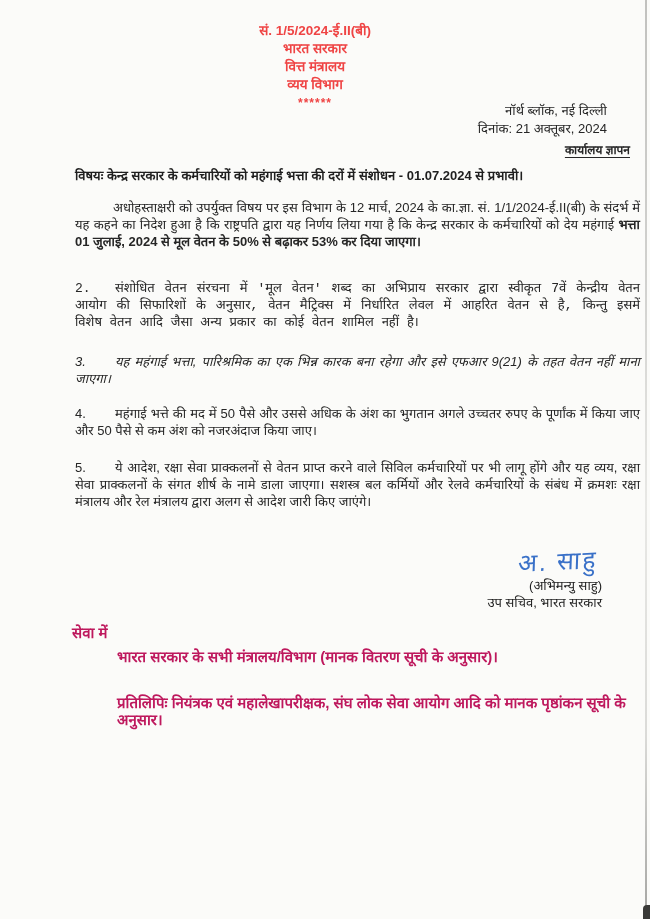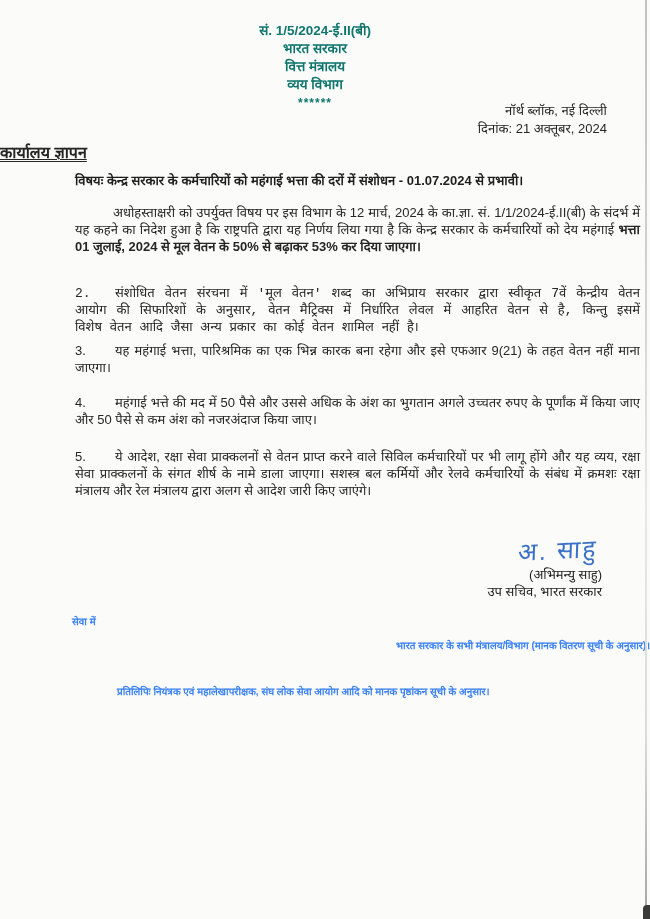--- a/index.html
+++ b/index.html
@@ -33,39 +33,38 @@
     border-top-left-radius: 4px;
   }
   .bold { font-weight: bold; }
 
   .letterhead {
     text-align: center;
     font-weight: bold;
     font-size: 13.5px;
     line-height: 18px;
     width: 630px;
-    color: #0f766e;
+    color: #ef4444;
   }
   .letterhead .stars { letter-spacing: 1px; font-size: 12px; }
 
   .date-block {
     margin-top: -10px;
     text-align: right;
     padding-right: 43px;
     font-size: 13px;
     line-height: 18px;
   }
 
   .doc-title {
     margin-top: 3px;
     width: 630px;
-    text-align: left;
+    text-align: right;
     font-weight: bold;
-    font-size: 16px;
-    text-decoration: underline;
+    font-size: 12px;
   }
   .doc-title .underline {
     text-decoration: underline;
     text-underline-offset: 3px;
   }
 
   .content {
     margin-left: 75px;
     width: 565px;
     font-size: 13px;
@@ -75,21 +74,21 @@
     margin: 9px 0 0 0;
     font-weight: bold;
     color: #1f1f1f;
   }
   .para {
     margin: 0 0 0 0;
     text-align: justify;
   }
   .para-1 { margin-top: 15px; text-indent: 38px; }
   .para-2 { margin-top: 30px; font-family: Liberation Mono, monospace; }
-  .para-3 { margin-top: 6px; }
+  .para-3 { margin-top: 22px; font-style: italic; }
   .para-4 { margin-top: 18px; }
   .para-5 { margin-top: 20px; }
   .para-6 { margin-top: 24px; }
   .para-num {
     display: inline-block;
     width: 40px;
     text-indent: 0;
   }
 
   .signature-block {
@@ -106,29 +105,28 @@
     letter-spacing: 2px;
     transform: rotate(-3deg) skewX(-5deg);
     margin-right: 4px;
     margin-bottom: 3px;
   }
   .signatory { font-weight: normal; color: #1f1f1f; }
 
   .footer {
     margin-top: 13px;
     margin-left: 72px;
-    font-size: 10px;
+    font-size: 15px;
     line-height: 17px;
     font-weight: bold;
-    color: #3b82f6;
+    color: #be185d;
   }
   .footer .indent-line {
     margin-left: 45px;
     margin-top: 7px;
-    text-align: right;
   }
   .footer .copy-line {
     margin-left: 45px;
     margin-top: 29px;
     width: 523px;
     text-align: left;
   }
 </style>
 </head>
 <body>

